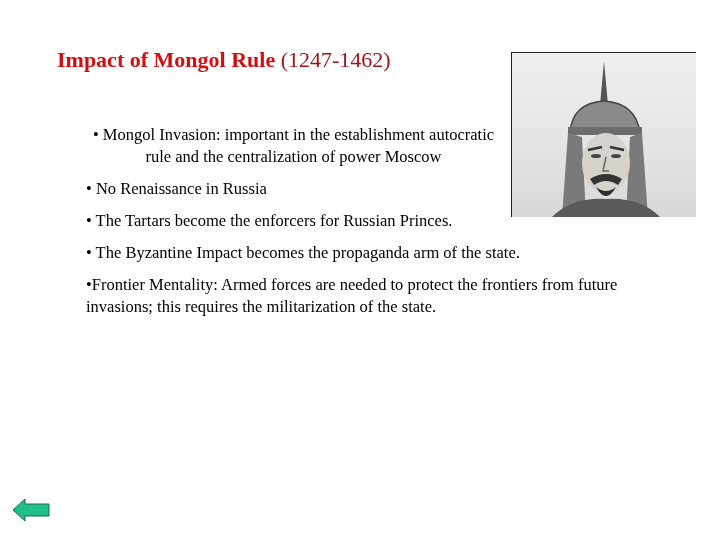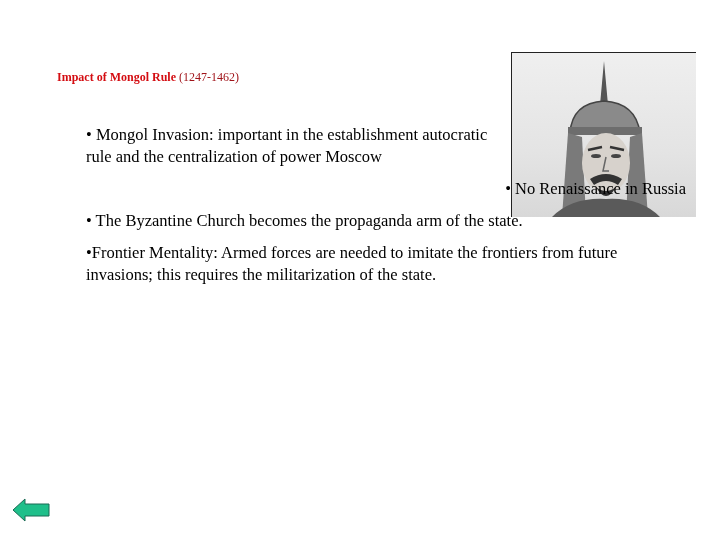--- a/index.html
+++ b/index.html
@@ -1,24 +1,24 @@
 <!DOCTYPE html>
 <html><head>
 <meta charset="utf-8">
 <style>
   html, body { margin:0; padding:0; }
   body { width:720px; height:540px; background:#ffffff; position:relative; overflow:hidden; font-family:"Liberation Serif", serif; color:#000; }
-  .title { position:absolute; left:57px; top:70px; font-size:12px; white-space:nowrap; }
+  .title { position:absolute; left:57px; top:47px; font-size:22px; white-space:nowrap; }
   .title .main { color:#d40d12; font-weight:bold; }
   .title .dates { color:#a0141a; font-weight:normal; }
   .portrait { position:absolute; left:511px; top:52px; width:184px; height:164px; border-top:1px solid #222; border-left:1px solid #222; overflow:hidden; background:linear-gradient(180deg,#efefef 0%,#e4e4e4 60%,#d8d8d8 100%); }
   .bullets { position:absolute; left:86px; top:124px; width:600px; font-size:16.5px; line-height:22px; }
   .bullet { margin:0 0 10px 0; }
-  .b0 { width:415px; }
-  .b1 { margin-top:6px;text-align:right; }
+  .b0 { width:415px;text-align:center; }
+  .b1 { margin-top:6px; }
   .back-arrow { position:absolute; left:12px; top:498px; width:38px; height:24px; cursor:pointer; }
 </style>
 </head>
 <body>
 
 <div class="title">
   <span class="main">Impact of Mongol Rule</span><span class="dates"> (1247-1462)</span>
 </div>
 
 <div class="portrait">
@@ -45,21 +45,22 @@
     <path d="M78,126 Q94,116 110,126 L106,132 Q94,124 82,132 Z" fill="#333"></path>
     <path d="M84,134 Q94,152 104,134 Q94,142 84,134 Z" fill="#2e2e2e"></path>
 
     <path d="M40,164 Q60,144 94,146 Q128,144 148,164 Z" fill="#5a5a5a"></path>
   </svg>
 </div>
 
 <div class="bullets">
   <p class="bullet b0">• Mongol Invasion: important in the establishment autocratic rule and the centralization of power Moscow</p>
   <p class="bullet b1">• No Renaissance in Russia</p>
-  <p class="bullet">• The Byzantine Church becomes the propaganda arm of the state.</p>
-  <p class="bullet">•Frontier Mentality: Armed forces are needed to imitate the frontiers from future invasions; this requires the militarization of the state.</p>
+  <p class="bullet">• The Tartars become the enforcers for Russian Princes.</p>
+  <p class="bullet">• The Byzantine Impact becomes the propaganda arm of the state.</p>
+  <p class="bullet">•Frontier Mentality: Armed forces are needed to protect the frontiers from future invasions; this requires the militarization of the state.</p>
 </div>
 
 <div class="back-arrow">
   <svg width="38" height="24" viewBox="0 0 38 24">
     <polygon points="1,12 13,1 13,6 37,6 37,18 13,18 13,23" fill="#1fbf8a" stroke="#1a6b55" stroke-width="1"></polygon>
   </svg>
 </div>
 
 </body></html>

